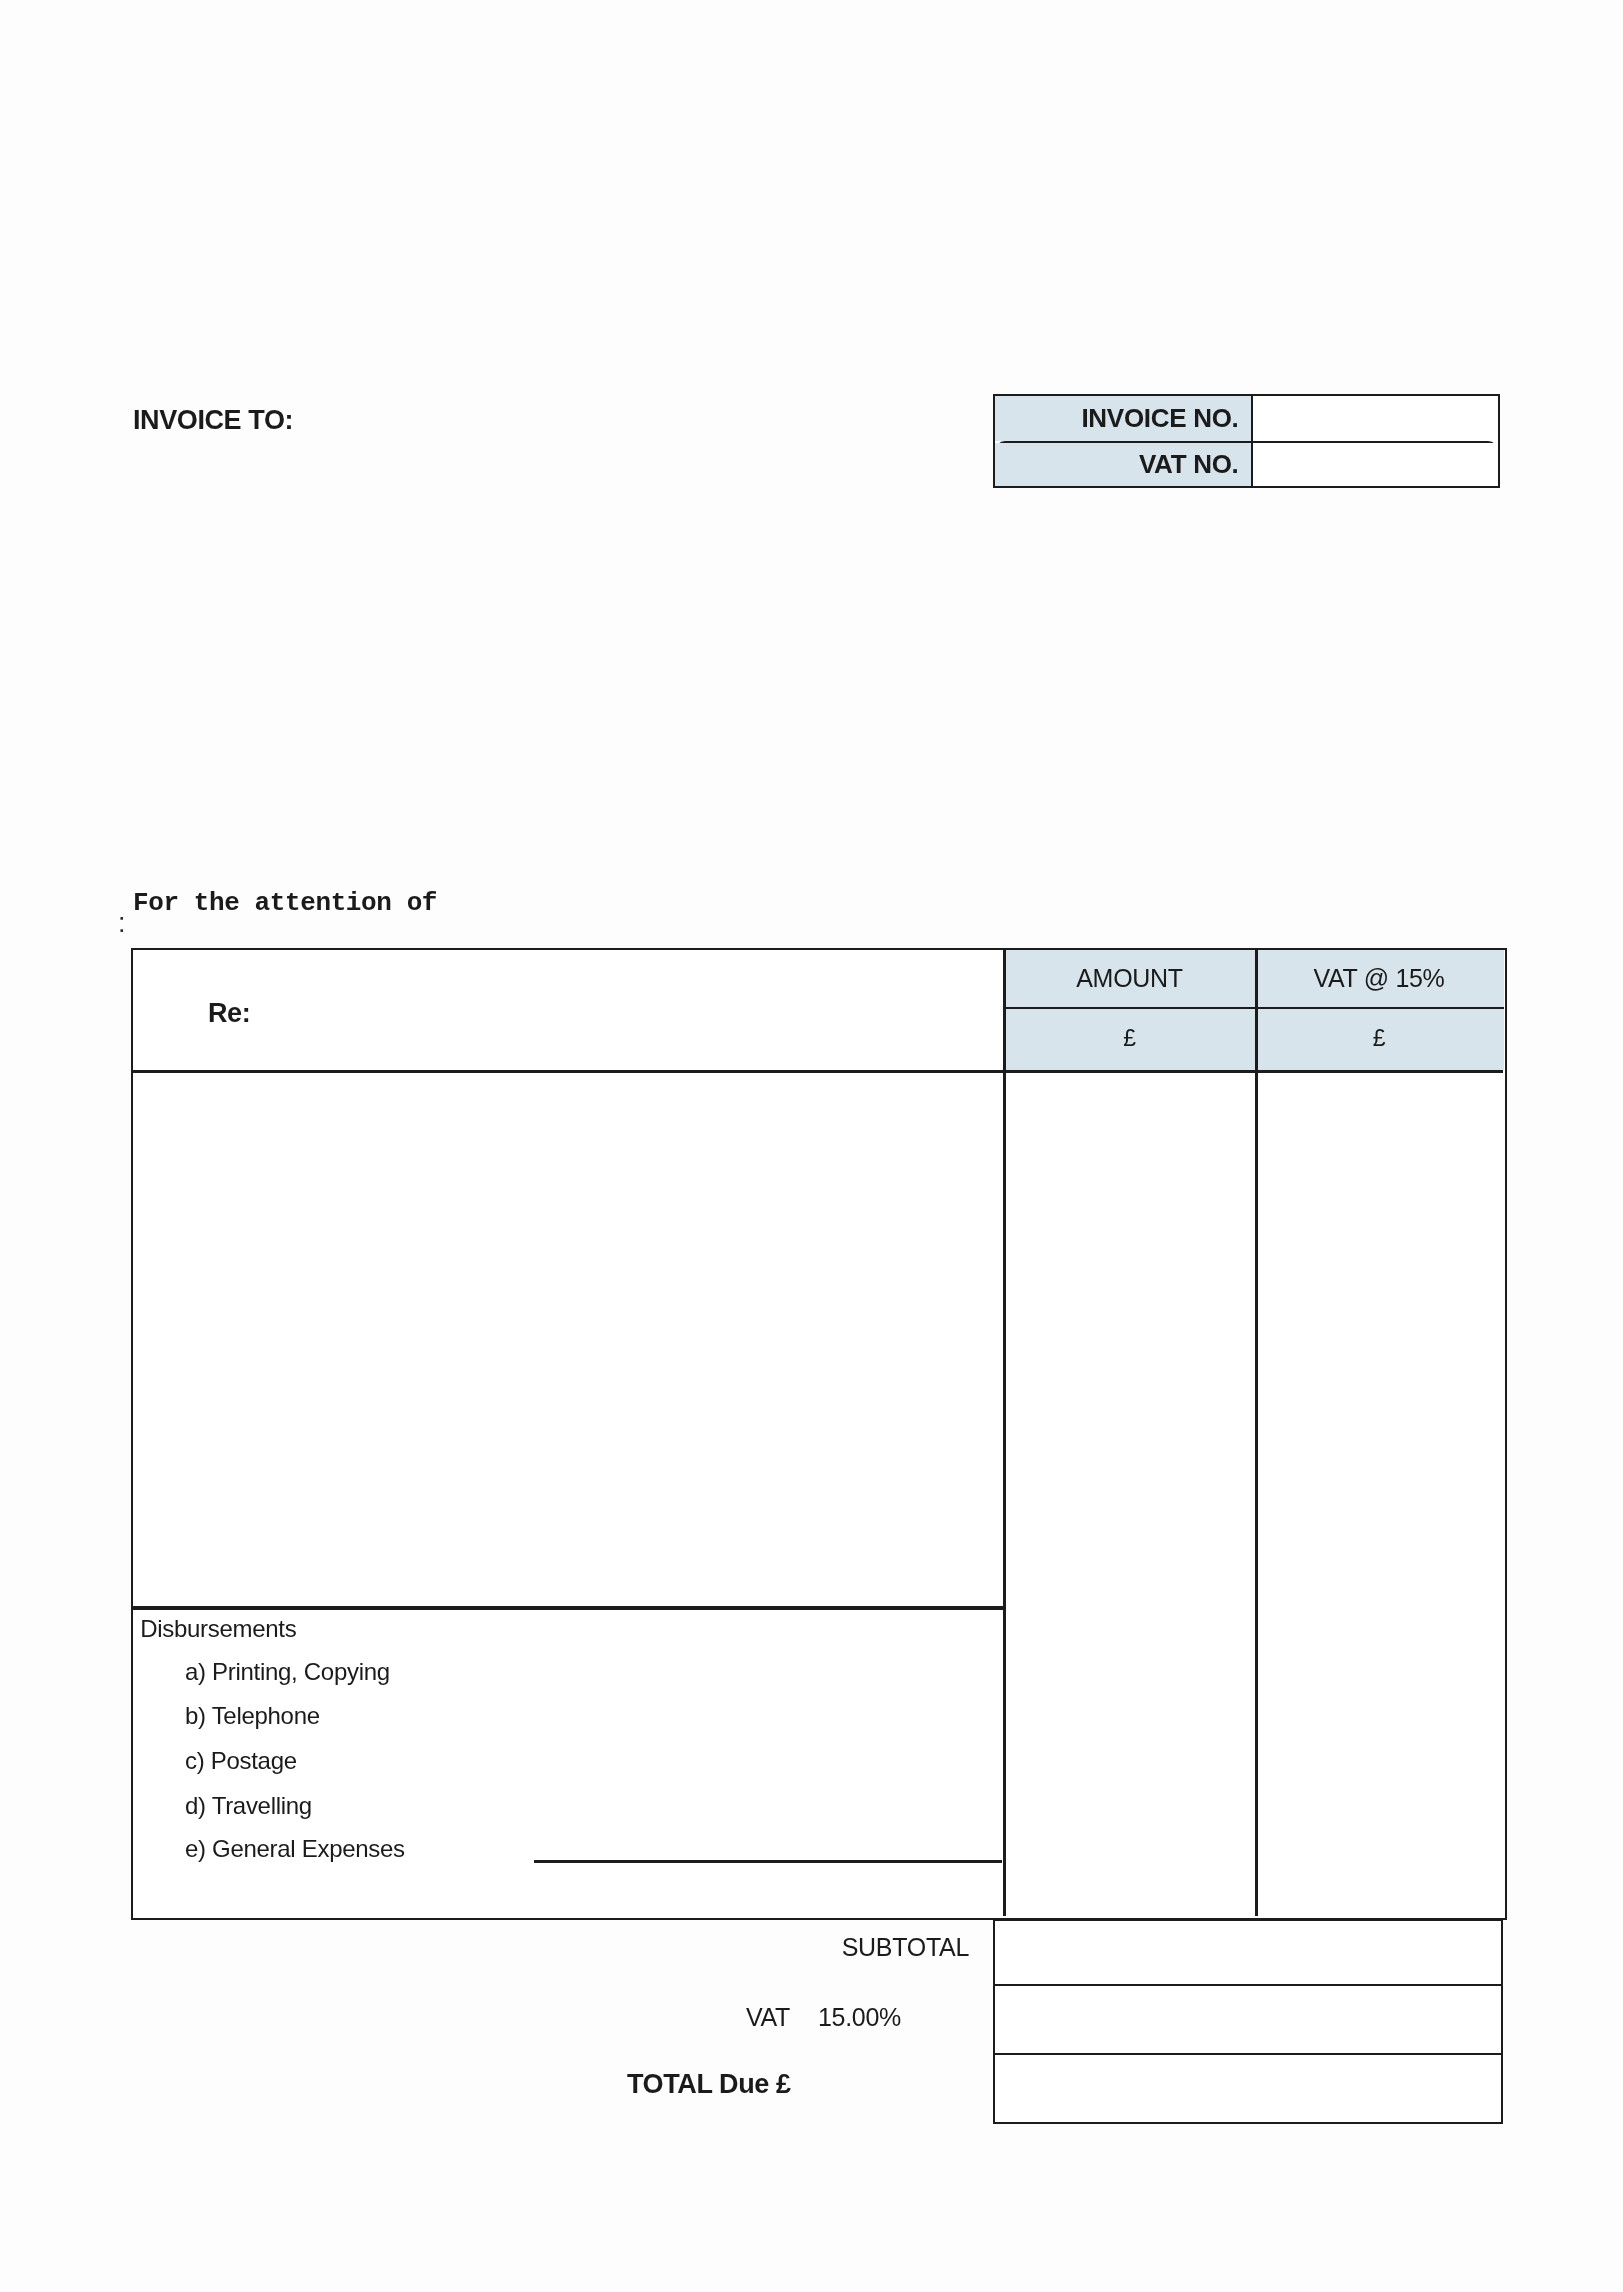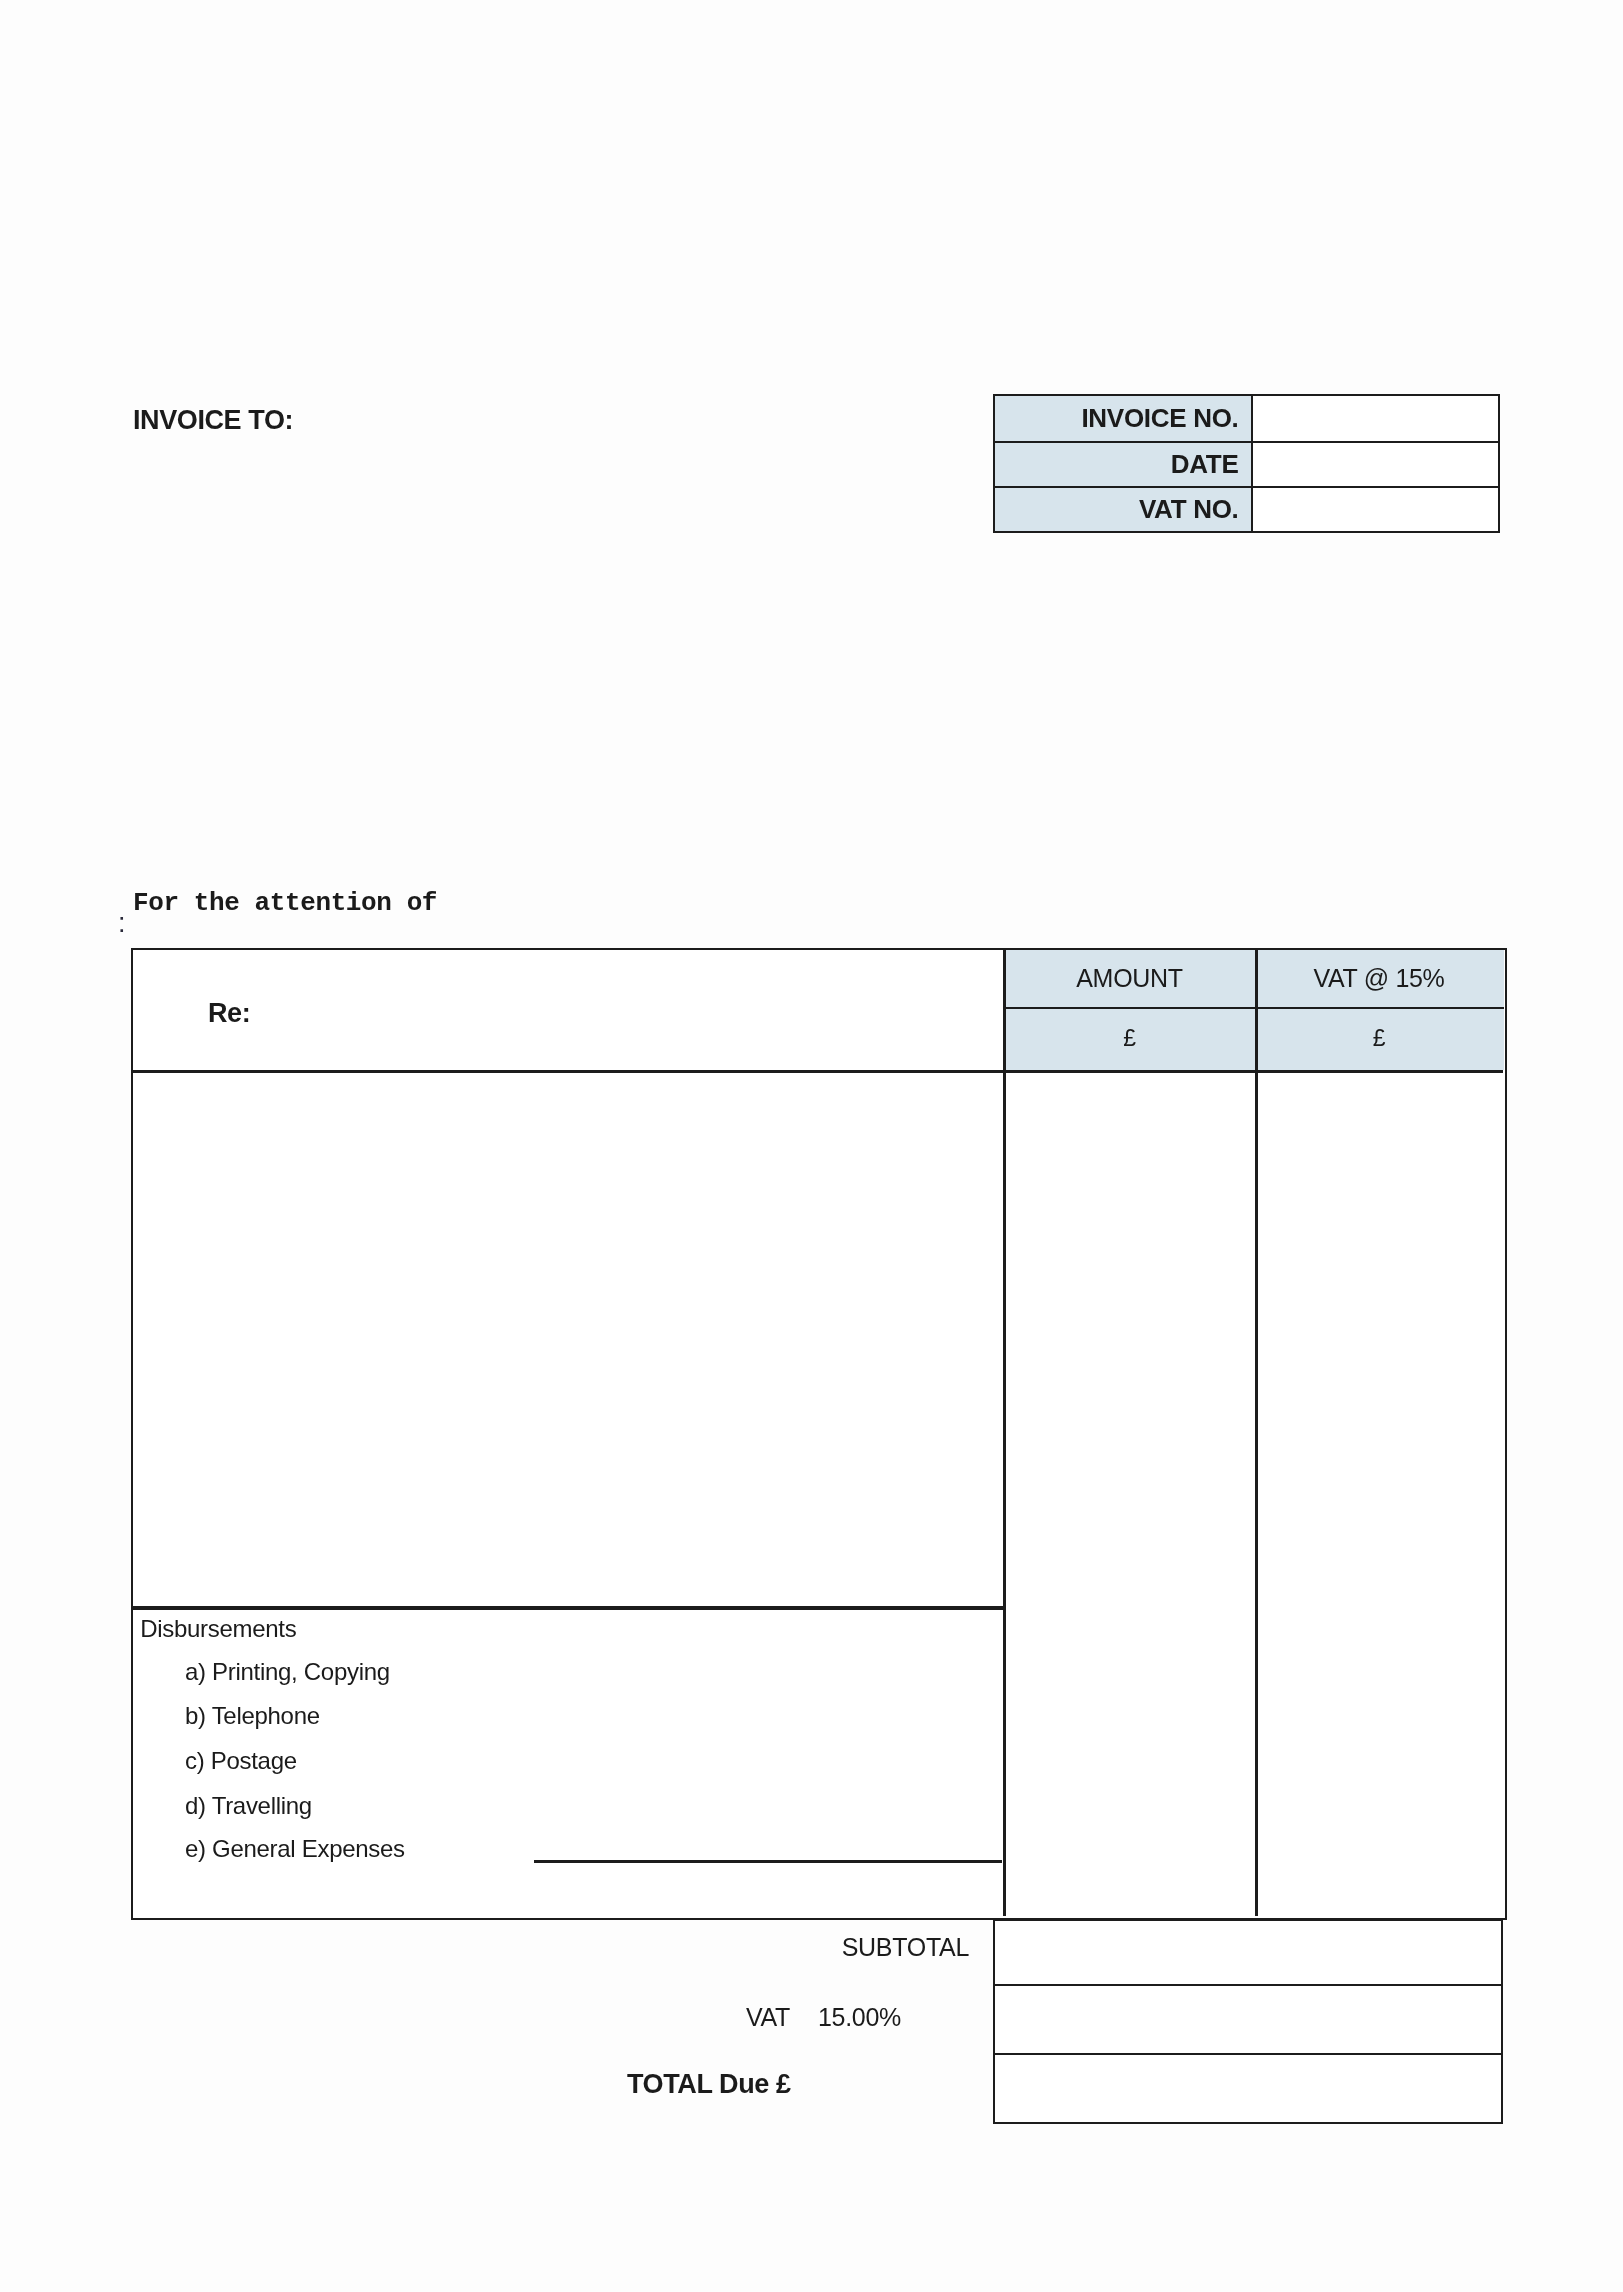--- a/index.html
+++ b/index.html
@@ -37,21 +37,21 @@
     border-right: 2.7px solid #1c1c1c;
     display: flex;
     align-items: center;
     font-size: 26px;
   }
   .meta-label.align-right { justify-content: flex-end; padding-right: 12.5px; }
   .meta-label.align-left  { justify-content: flex-start; padding-left: 9px; }
   .meta-value { flex: 1; background: #fff; }
 
   #invoice-meta { top: 394px; }
-  #invoice-meta .meta-row { height: 45px; }
+  #invoice-meta .meta-row { height: 45px; border-radius: 10px; }
   #invoice-meta .meta-label { font-weight: 700; }
 
   #job-meta { top: 740px; }
   #job-meta .meta-row { height: 40px; }
   #job-meta .meta-label { font-weight: 400; font-size: 25px; }
 
   
   .invoice-to {
     left: 133px; top: 405px;
     font-size: 27px;
@@ -149,24 +149,20 @@
 <div class="page">
 
   <div class="abs invoice-to t-bold">INVOICE TO:</div>
 
   <div class="meta-table" id="invoice-meta">
     <div class="meta-row">
       <div class="meta-label align-right">INVOICE NO.</div>
       <div class="meta-value"></div>
     </div>
     <div class="meta-row">
-      <div class="meta-label align-right">DATE</div>
-      <div class="meta-value"></div>
-    </div>
-    <div class="meta-row">
       <div class="meta-label align-right">VAT NO.</div>
       <div class="meta-value"></div>
     </div>
   </div>
 
 
   <div class="abs attention t-bold">For the attention of</div>
   <div class="abs attention-colon">:</div>
 
   <div class="main-table">

